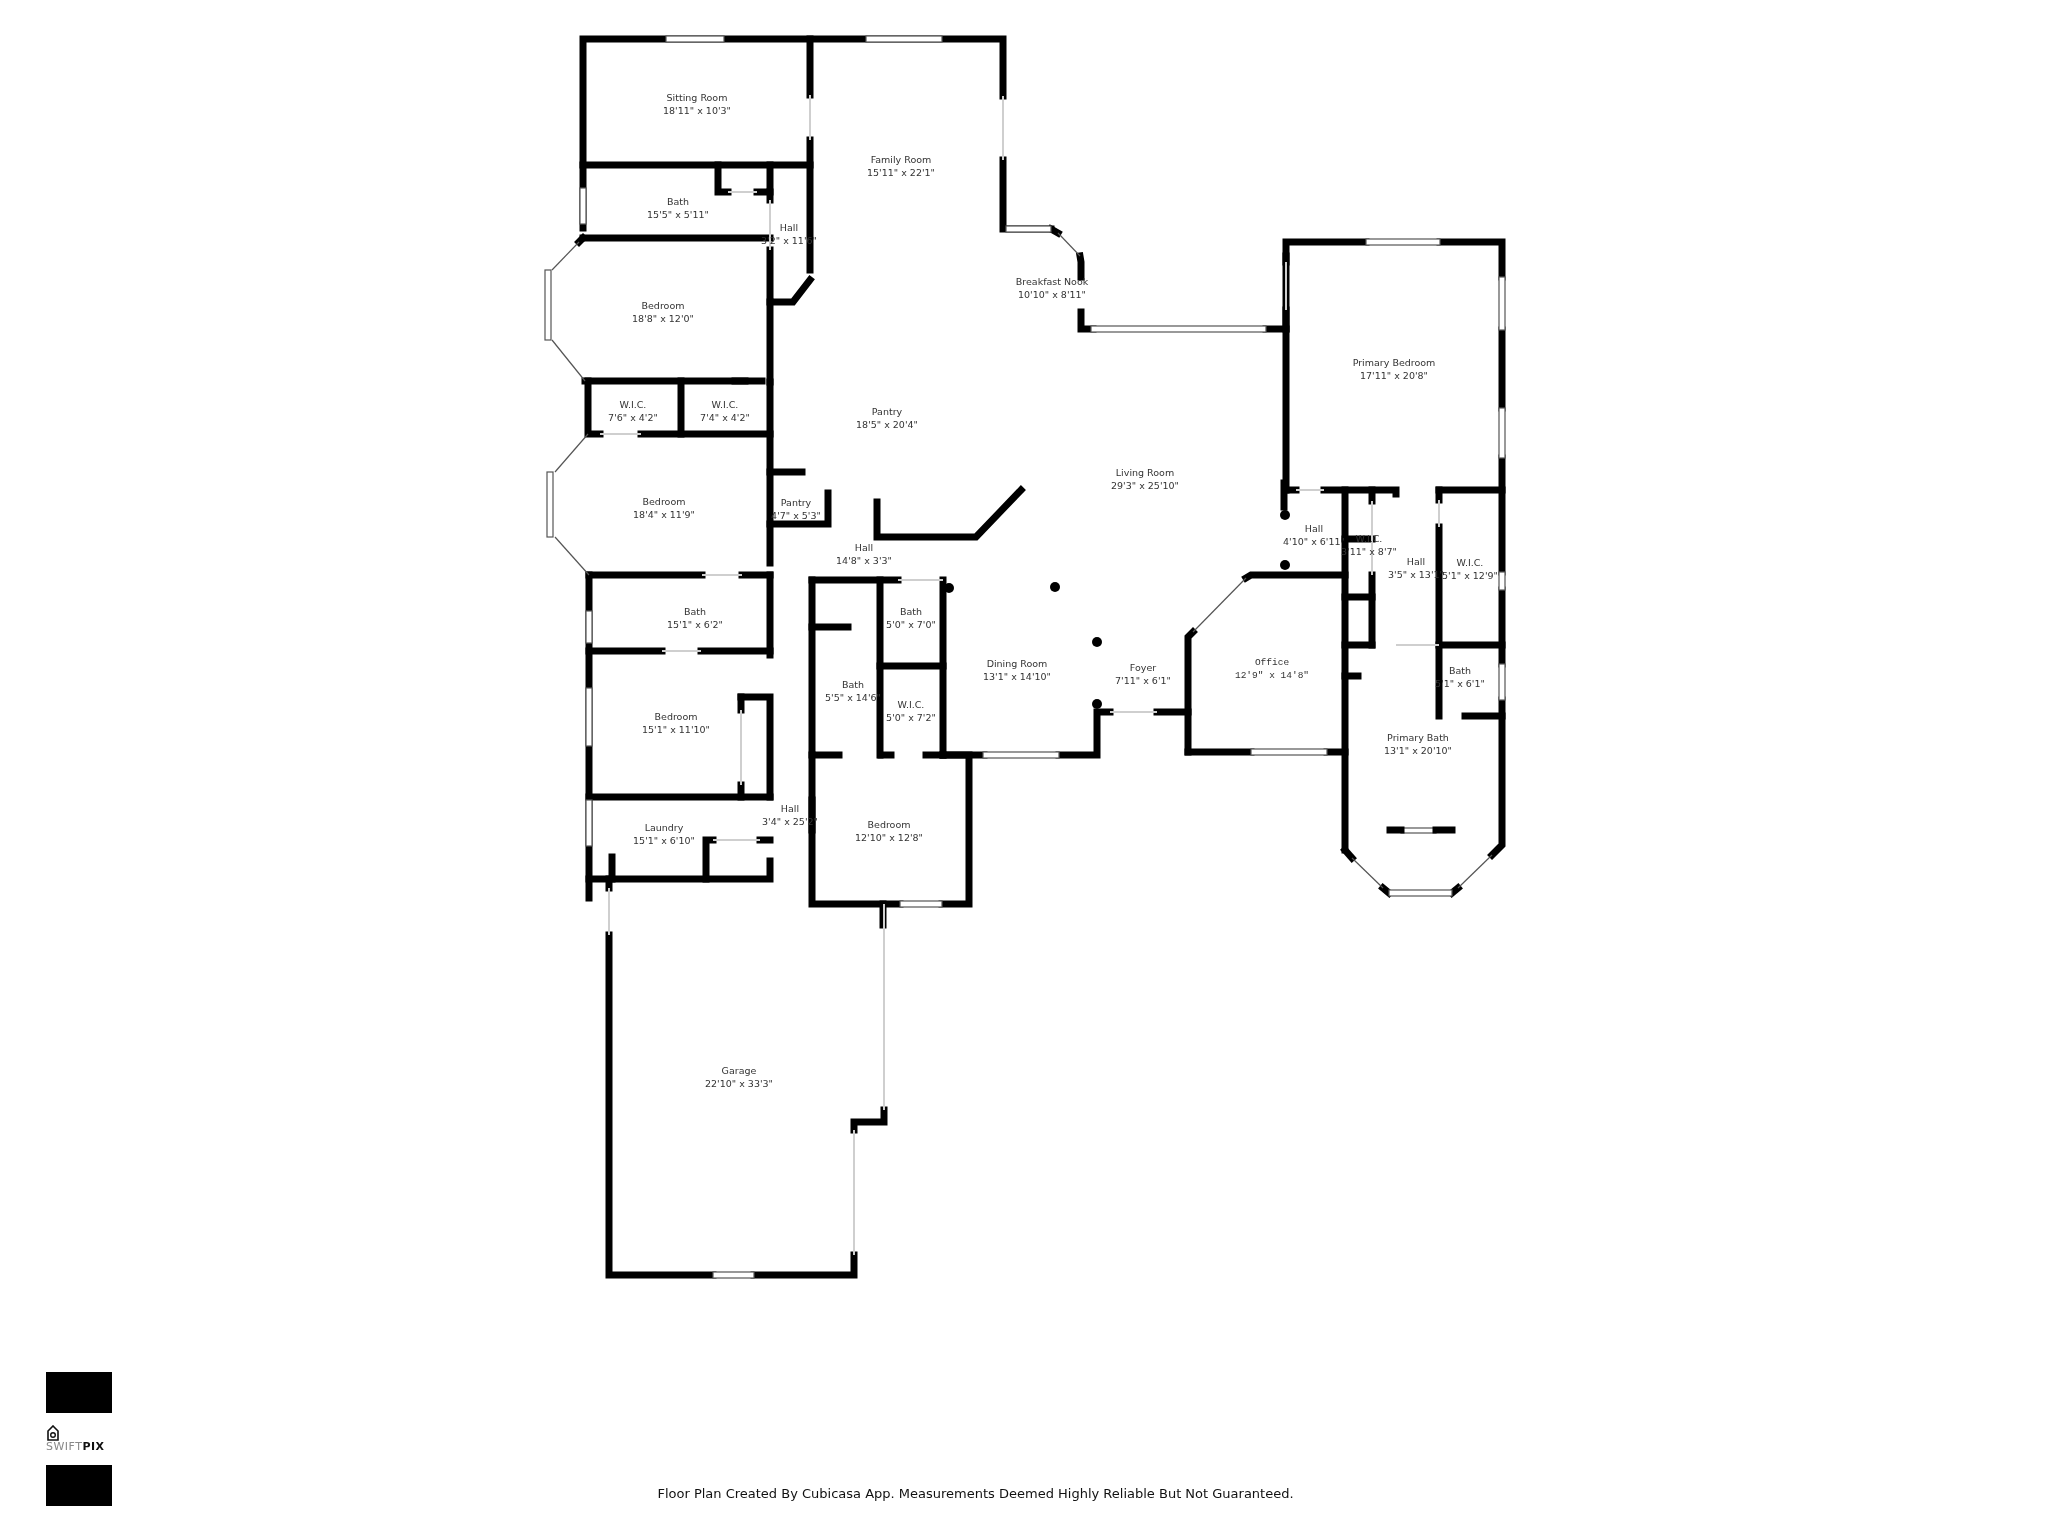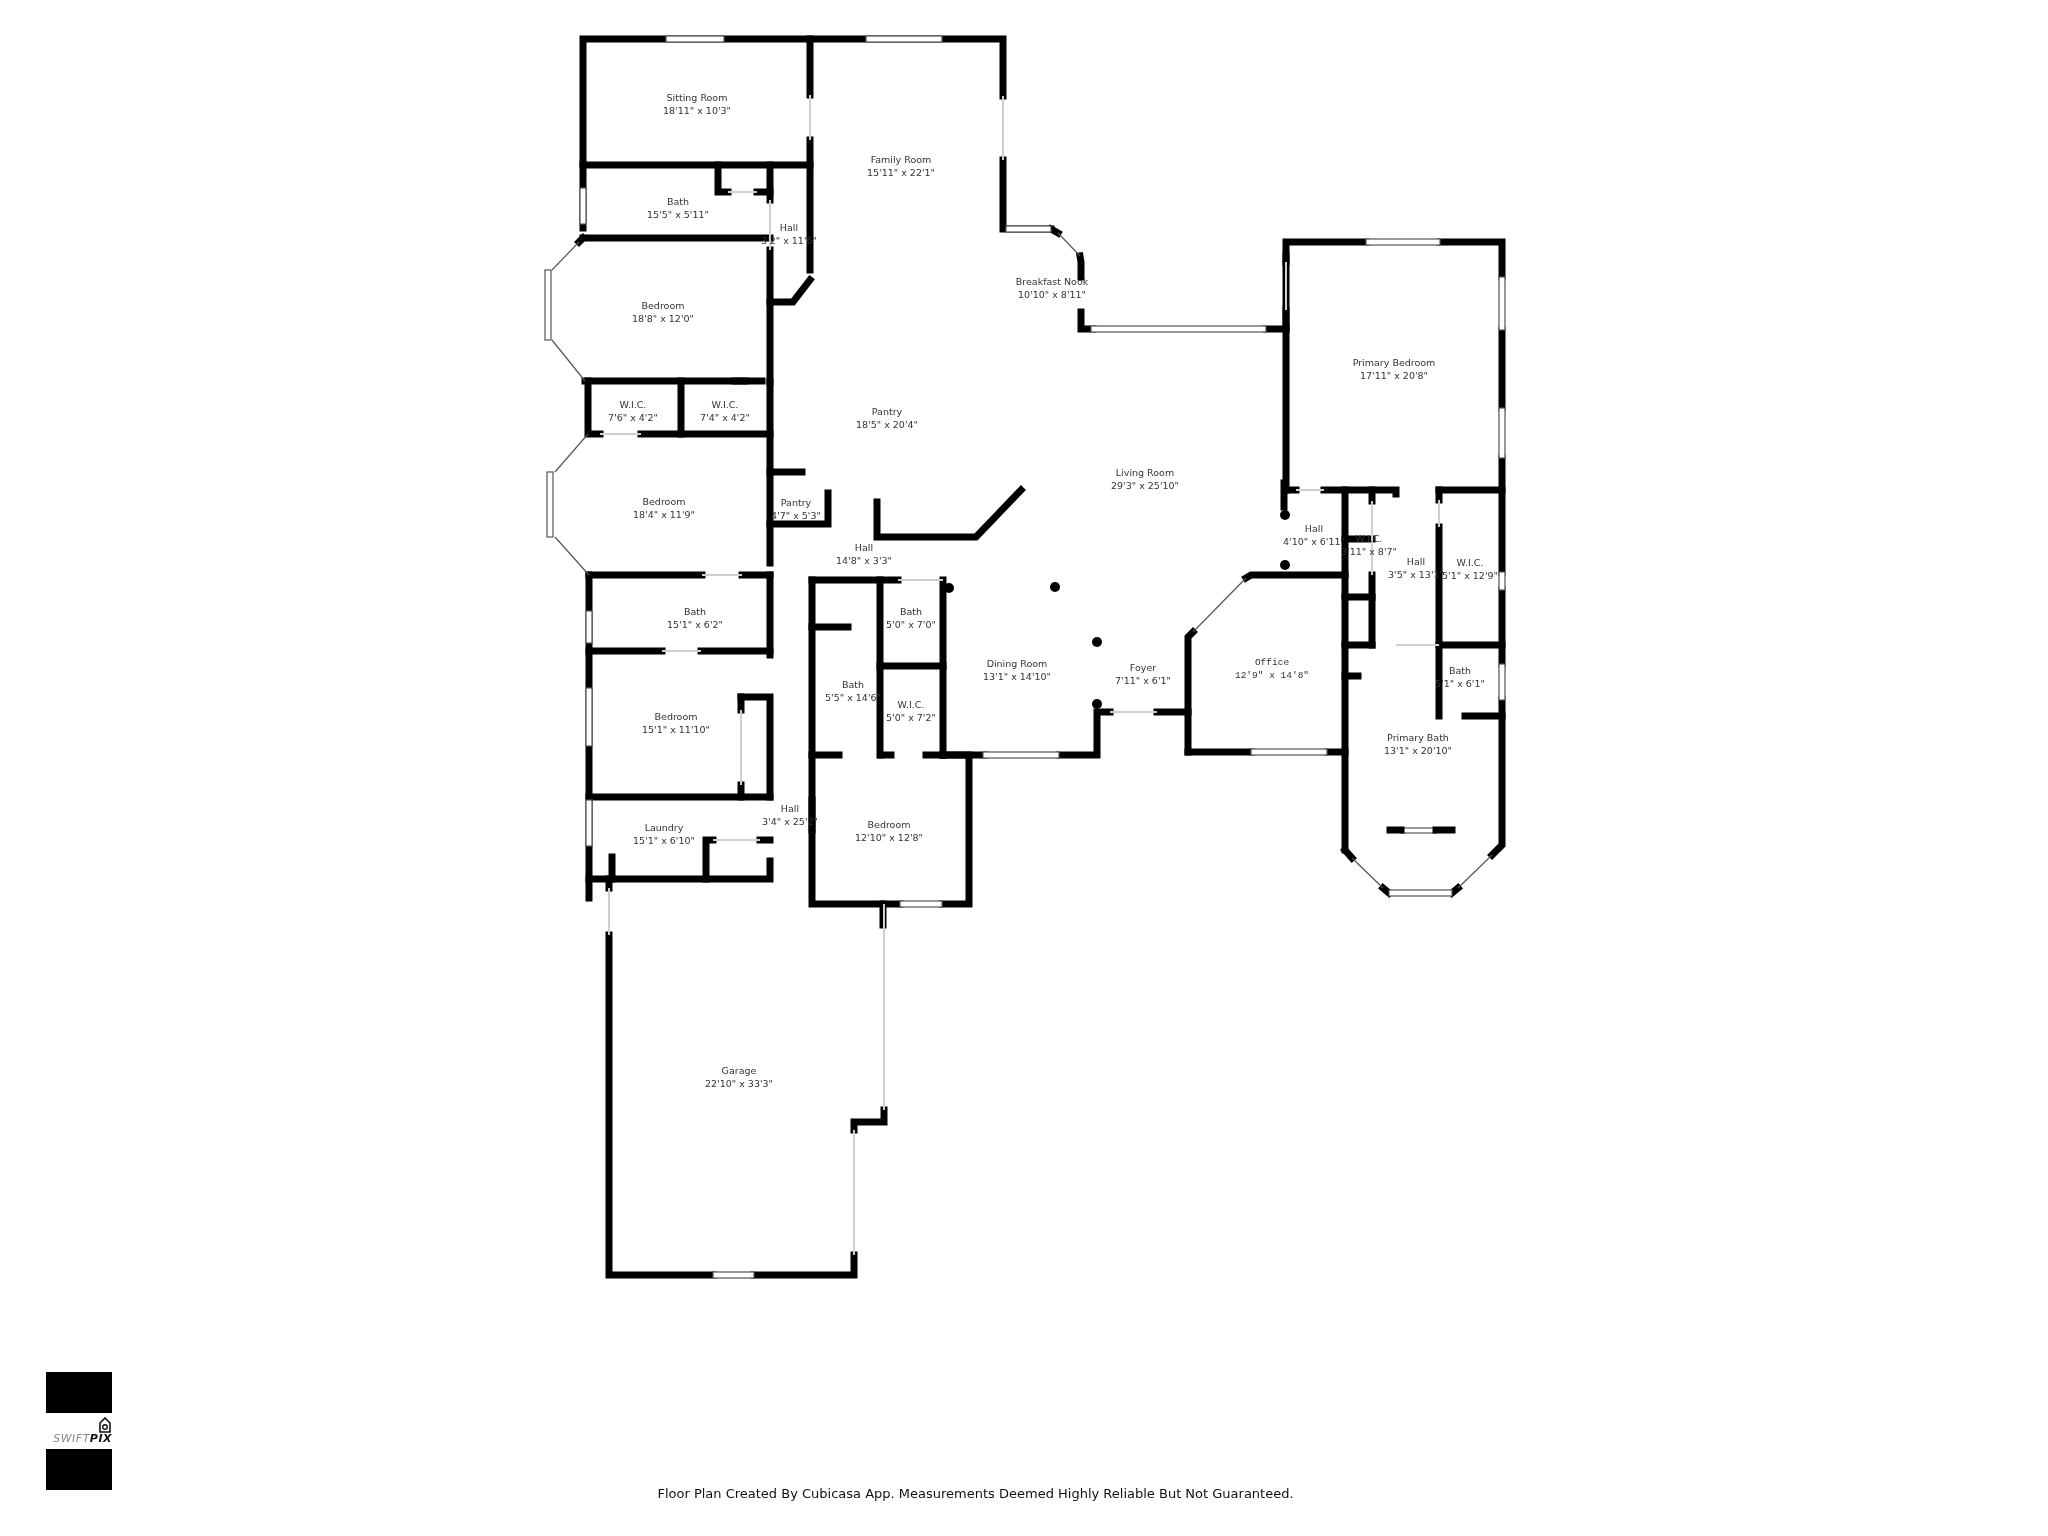--- a/index.html
+++ b/index.html
@@ -13,21 +13,21 @@
                 font-size: 9.5px; line-height: 13px; color: #333; white-space: nowrap; }
   .room-label .dim { display: block; }
   .summary { position: absolute; left: 0; width: 2048px; text-align: center; top: 1395px; }
   .summary div { font-family: "DejaVu Sans", sans-serif; color: #111; }
   .total { font-weight: bold; font-size: 19px; line-height: 23px; }
   .floor, .excluded { font-size: 18px; line-height: 22px; }
   .disclaimer { position: absolute; top: 1486px; left: 0; width: 1951px; text-align: center;
                 font-size: 13px; color: #111; }
   .logo { position: absolute; left: 46px; top: 1372px; width: 66px; }
   .logo .block { width: 66px; height: 41px; background: #000; }
-  .logo .mid { height: 36px; display: flex; flex-direction: column; align-items: flex-end; justify-content: center; font-style: italic; }
+  .logo .mid { height: 52px; display: flex; flex-direction: column; align-items: flex-start; justify-content: center; }
   .logo .brand { font-size: 11px; letter-spacing: 0.5px; line-height: 12px; }
   .logo .brand .a { color: #888; }
   .logo .brand .b { color: #111; font-weight: bold; }
 </style>
 </head>
 <body>
 
 <svg id="plan" width="2048" height="1536" viewBox="0 0 2048 1536" xmlns="http://www.w3.org/2000/svg">
 
   <g>

